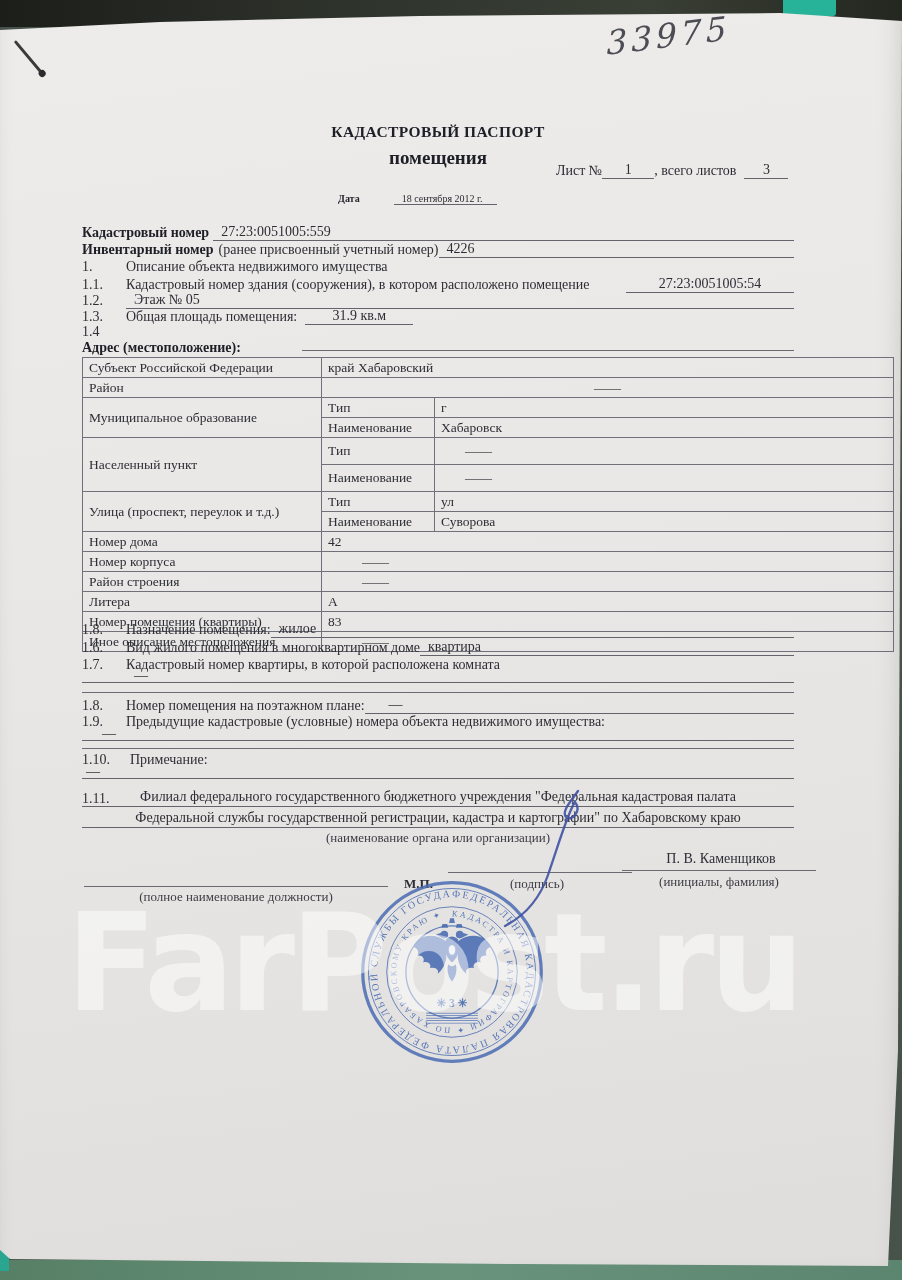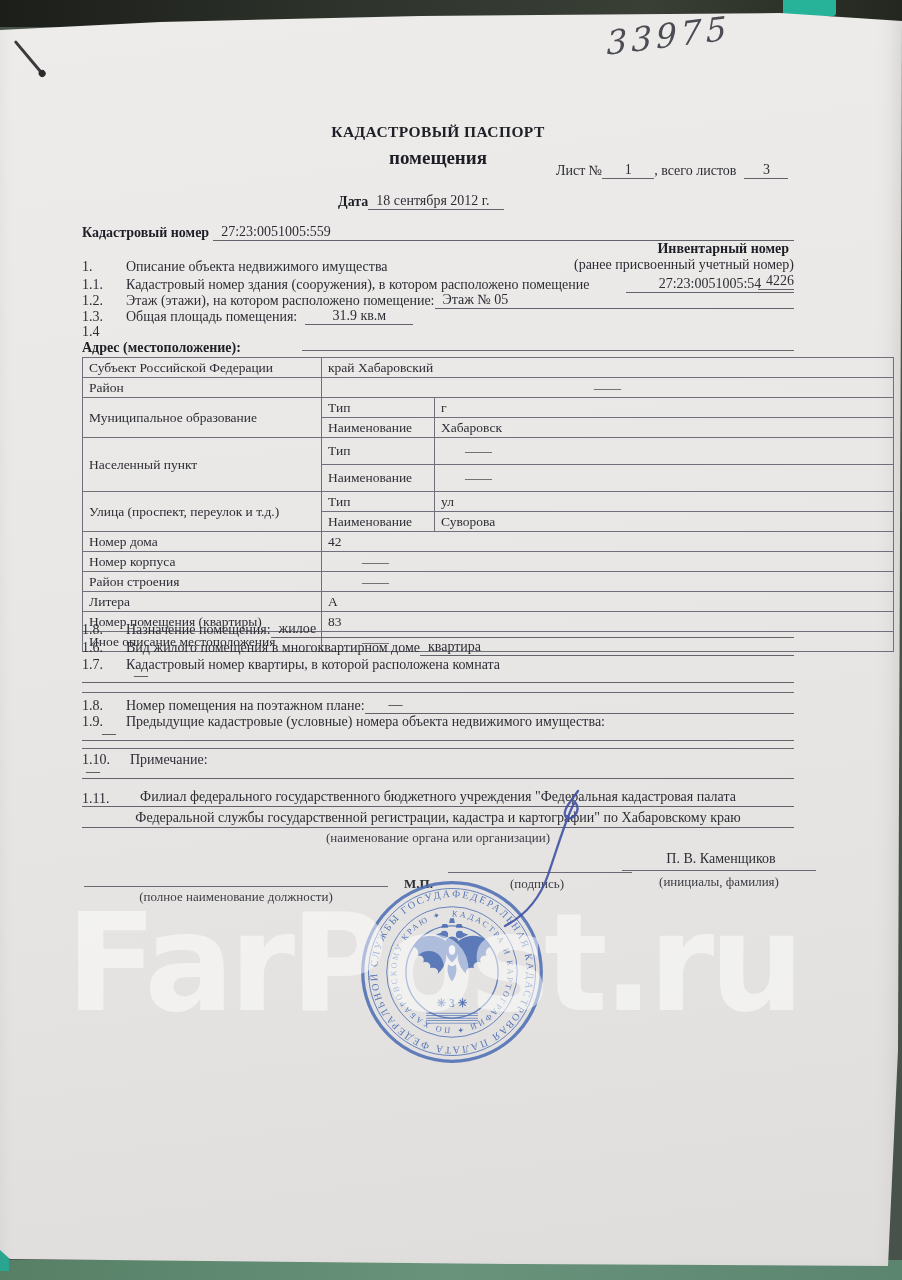--- a/index.html
+++ b/index.html
@@ -29,21 +29,21 @@
   .rline{position:absolute;border-top:1px solid #6a6a72;}
   .dashline{position:absolute;left:82px;width:712px;border-bottom:1px solid #63636b;height:14px;
             font-size:14px;color:#2d2d35;}
   
   .title{position:absolute;left:82px;top:123px;width:712px;text-align:center;
          font-size:15.5px;font-weight:bold;letter-spacing:.4px;color:#1e1e26;}
   .subtitle{position:absolute;left:82px;top:147px;width:712px;text-align:center;
          font-size:19px;font-weight:bold;color:#1e1e26;}
   .sheetline{position:absolute;left:556px;top:162px;width:250px;font-size:14px;color:#2d2d35;display:flex;align-items:flex-end;}
   .sheet-val{display:inline-block;border-bottom:1px solid #63636b;text-align:center;}
-  .dateline{position:absolute;left:338px;top:193px;font-size:14px;display:flex;align-items:center;color:#2d2d35;}
+  .dateline{position:absolute;left:338px;top:193px;font-size:10px;display:flex;align-items:flex-start;color:#2d2d35;gap:34px;}
   
   .addr-table{position:absolute;left:82px;top:357px;width:812px;border-collapse:collapse;
               font-size:13.5px;color:#2d2d35;}
   .addr-table td{border:1px solid #70707a;padding:1px 6px;height:17px;vertical-align:middle;}
   .addr-table td.c1{width:226px;}
   .addr-table td.c2{width:100px;}
   .addr-table td.tall{height:24px;}
   
   .org{position:absolute;left:82px;top:788px;width:712px;text-align:center;font-size:14px;color:#2d2d35;}
   .org .oline{border-bottom:1px solid #63636b;padding-bottom:1px;margin-bottom:2px;line-height:17px;}
@@ -90,38 +90,37 @@
   </div>
   <div class="dateline">
     <span class="b">Дата</span>
     <span class="uline" style="padding:0 14px 0 8px;">18 сентября 2012 г.</span>
   </div>
 
   <div class="row" style="top:224px;">
     <span class="b" style="margin-right:4px;">Кадастровый номер</span>
     <span class="fill">27:23:0051005:559</span>
   </div>
-  <div class="row" style="top:241px;flex-direction:column;">
+  <div class="row" style="top:241px;">
     <span class="b" style="margin-right:5px;">Инвентарный номер</span>
     <span>(ранее присвоенный учетный номер)</span>
     <span class="fill">4226</span>
   </div>
 
   <div class="row" style="top:259px;">
     <span class="num">1.</span>
     <span>Описание объекта недвижимого имущества</span>
   </div>
   <div class="row" style="top:276px;">
     <span class="num">1.1.</span>
     <span style="flex:1;">Кадастровый номер здания (сооружения), в котором расположено помещение</span>
     <span class="uline" style="width:168px;text-align:center;">27:23:0051005:54</span>
   </div>
   <div class="row" style="top:292px;">
     <span class="num">1.2.</span>
-    <span>Этаж (этажи), на котором расположено помещение:</span>
     <span class="fill">Этаж № 05</span>
   </div>
   <div class="row" style="top:308px;">
     <span class="num">1.3.</span>
     <span>Общая площадь помещения:</span>
     <span class="uline" style="width:108px;text-align:center;margin-left:8px;">31.9 кв.м</span>
   </div>
   <div class="row" style="top:324px;">
     <span class="num">1.4</span>
   </div>

